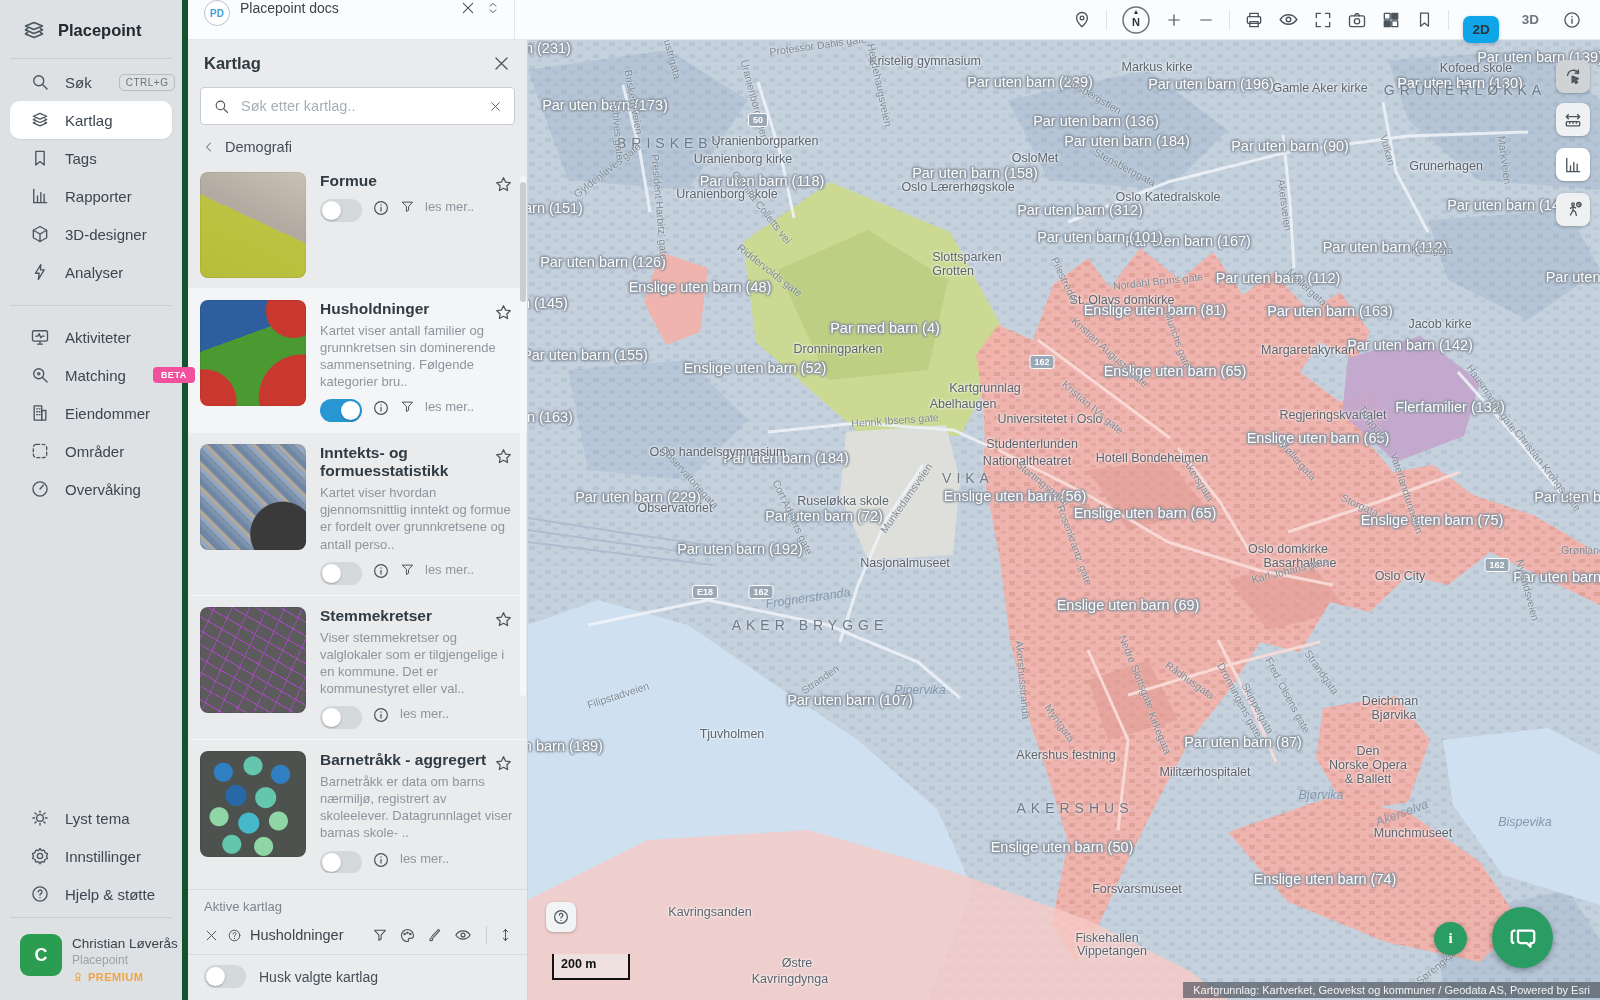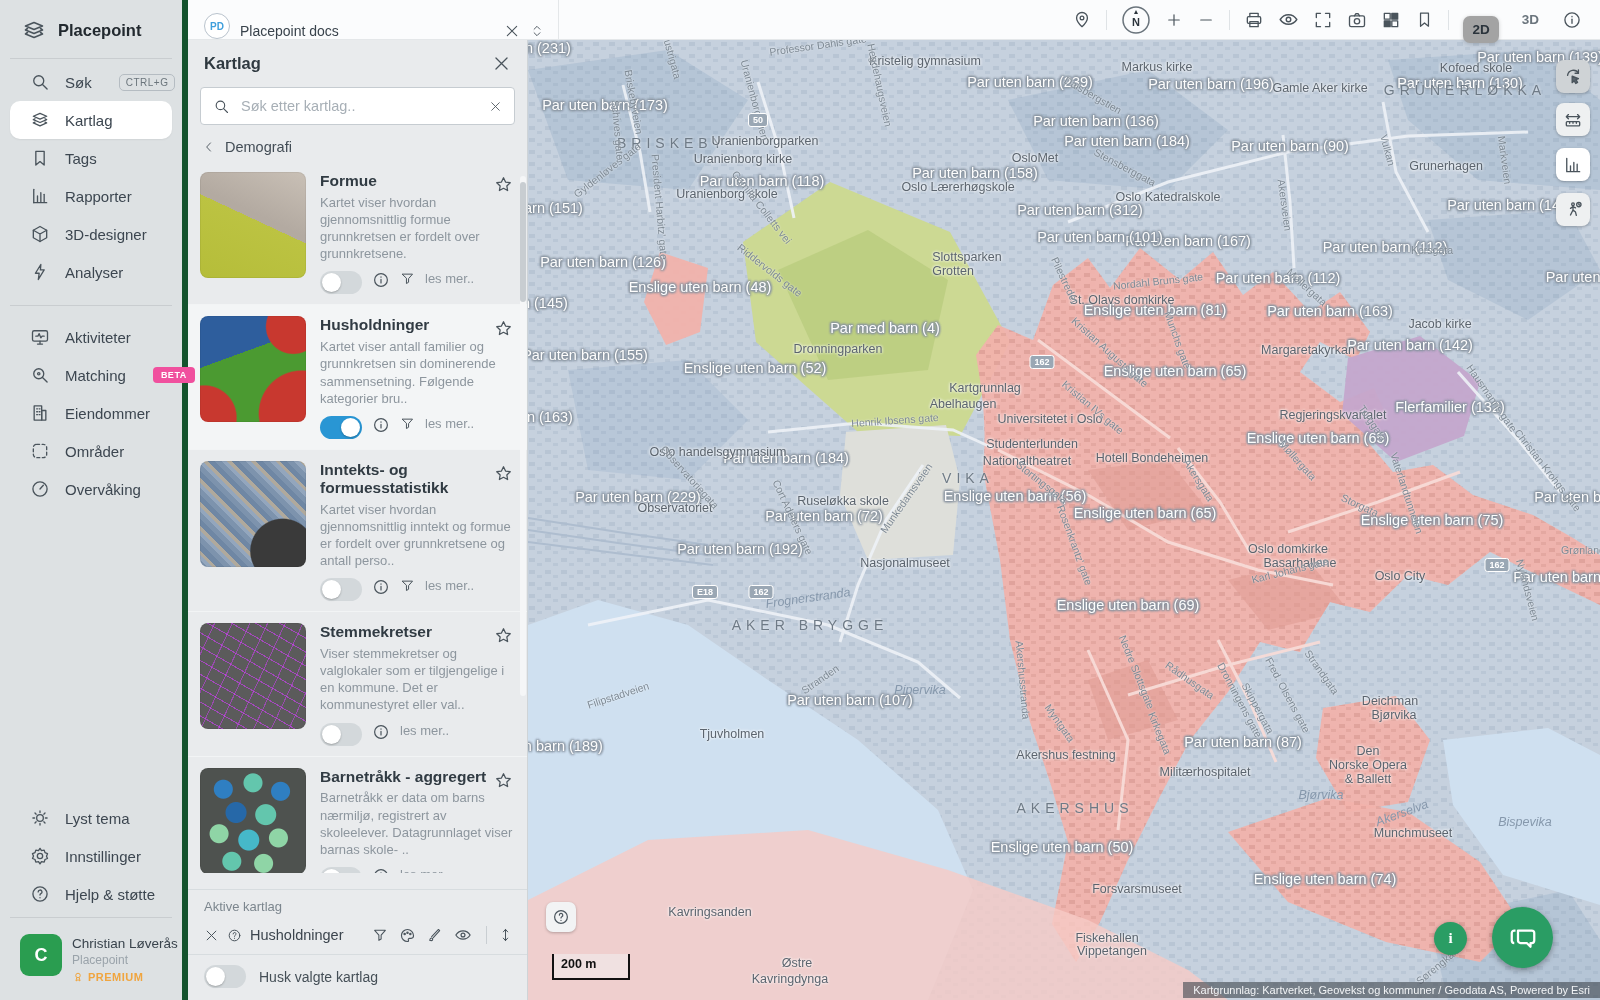--- a/index.html
+++ b/index.html
@@ -21,27 +21,27 @@
   .beta{margin-left:12px;background:#f0509e;color:#fff;font-size:9px;font-weight:700;padding:3px 8px;border-radius:4px;letter-spacing:.5px;}
   .sb-footer{position:absolute;left:0;bottom:0;width:100%;}
   .profile{display:flex;align-items:flex-start;gap:10px;padding:12px 0 16px 20px;}
   .avatar{width:42px;height:42px;border-radius:9px;background:#2a9d50;color:#fff;display:flex;align-items:center;justify-content:center;font-size:18px;font-weight:700;}
   .p-name{font-size:13.5px;color:#39434c;margin-top:2px;}
   .p-org{font-size:12px;color:#9aa3aa;margin-top:2px;}
   .p-plan{display:flex;align-items:center;gap:4px;font-size:11px;font-weight:700;color:#f0a53f;margin-top:3px;letter-spacing:.5px;}
 
   
   .topbar{position:absolute;left:188px;top:0;width:1412px;height:40px;background:#fbfcfd;border-bottom:1px solid #e4e7e9;display:flex;align-items:center;z-index:6;}
-  .tb-left{width:371px;display:flex;align-items:flex-end;padding:0 14px 0 16px;border-right:1px solid #e4e7e9;height:100%;}
+  .tb-left{width:327px;display:flex;align-items:flex-start;padding:0 14px 0 16px;border-right:1px solid #e4e7e9;height:100%;}
   .pd-badge{width:26px;height:26px;border-radius:50%;border:1.5px solid #b9c3cd;color:#3f9fdc;font-size:10px;font-weight:700;display:flex;align-items:center;justify-content:center;background:#fff;}
   .tb-ws-label{font-size:14px;color:#39434c;margin-left:10px;flex:1;}
   .tb-right{display:flex;align-items:center;margin-left:auto;gap:14px;padding-right:18px;}
   .tb-sep{width:1px;height:20px;background:#dfe3e6;}
   .mode-btn{font-size:13.5px;font-weight:700;color:#6b757d;padding:6px 9px;border-radius:7px;cursor:pointer;}
-  .mode-btn.on{background:#a3a3a3;color:#2b343c;box-shadow:0 1px 4px rgba(0,0,0,.18);margin-top:20px;}
+  .mode-btn.on{background:#0ea5e9;color:#2b343c;box-shadow:0 1px 4px rgba(0,0,0,.18);margin-top:20px;}
   .tbi{cursor:pointer;display:flex;align-items:center;}
 
   
   .panel{position:absolute;left:188px;top:40px;width:340px;height:960px;background:#e9ebed;border-right:1px solid #cfd4d7;z-index:4;overflow:hidden;}
   .panel-head{display:flex;align-items:center;justify-content:space-between;padding:14px 16px 6px 16px;}
   .panel-title{font-size:16.5px;font-weight:700;color:#2f3940;}
   .searchbox{display:flex;align-items:center;margin:8px 12px 0 12px;background:#fff;border:1px solid #c6ccd1;border-radius:4px;height:38px;padding:0 12px;gap:9px;}
   .searchbox input{border:none;outline:none;flex:1;font-size:14.5px;color:#3c4650;background:transparent;font-family:inherit;}
   .searchbox input::placeholder{color:#a7afb6;}
   .crumb{display:flex;align-items:center;gap:9px;padding:14px 16px 6px 14px;font-size:14.5px;color:#434d56;cursor:pointer;}
@@ -411,21 +411,20 @@
         </svg>
       <span>Demografi</span>
     </div>
 
     <div class="cards">
 
       <div class="card">
         <div class="thumb th-formue"></div>
         <div class="c-body">
           <div class="c-title">Formue</div>
-          <div class="c-desc">Kartet viser hvordan gjennomsnittlig formue grunnkretsen er fordelt over grunnkretsene.</div>
           <div class="c-controls">
             <span class="switch">
                 <span class="knob"></span>
               </span>
             <span>
                 <svg class="ic" width="18" height="18" viewBox="0 0 24 24" stroke="#717b84">
                   <circle cx="12" cy="12" r="8.5"></circle>
                   <path d="M12 11v5M12 7.8v.4"></path>
                 </svg>
               </span>

